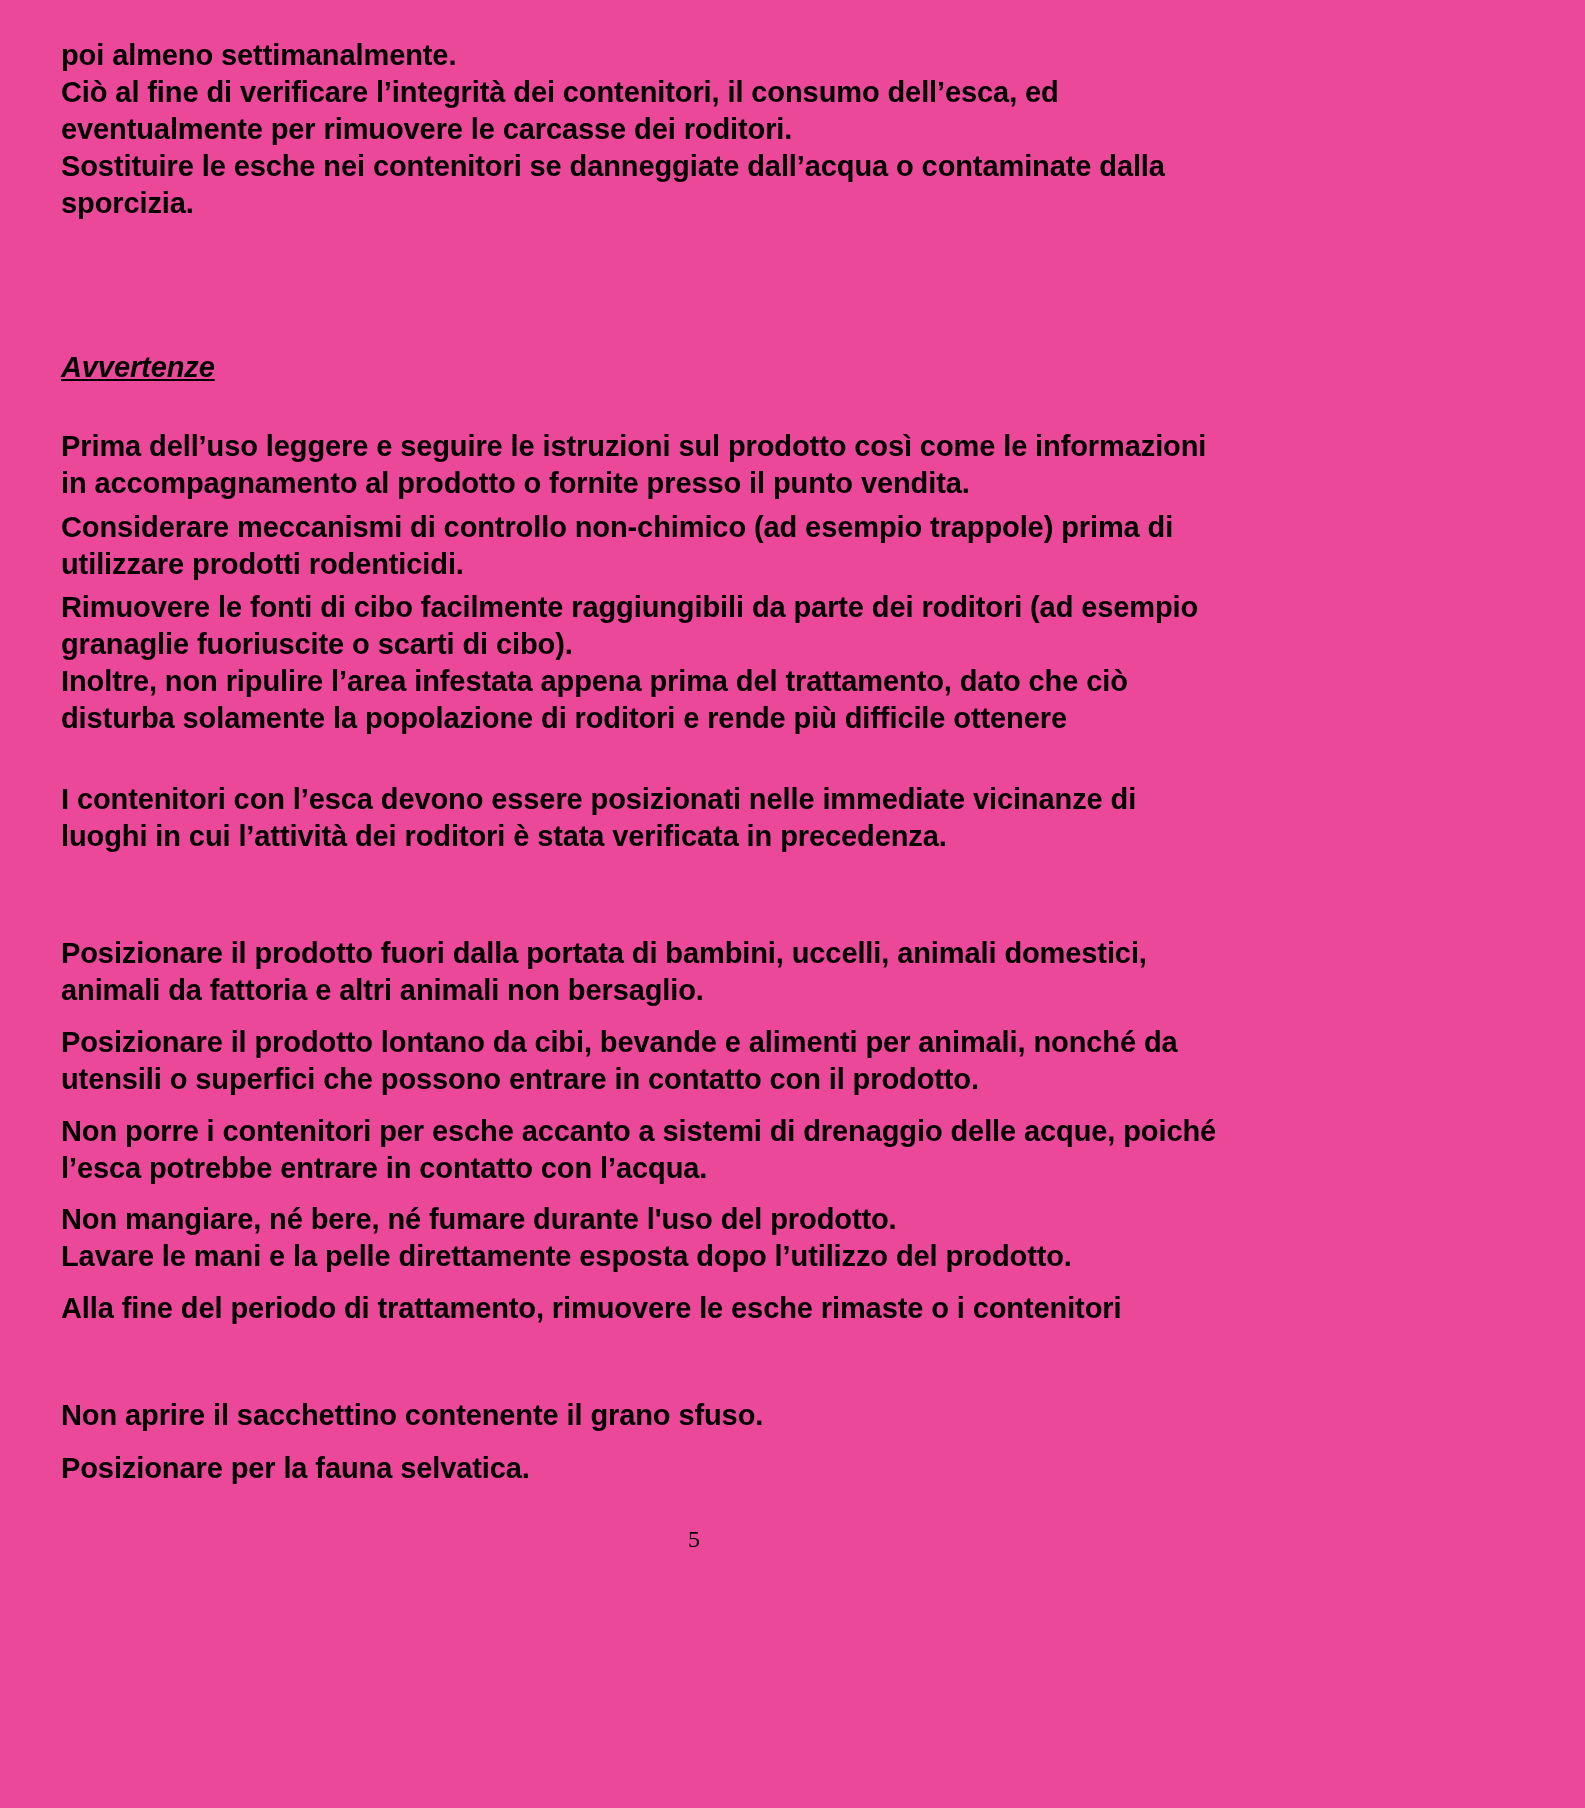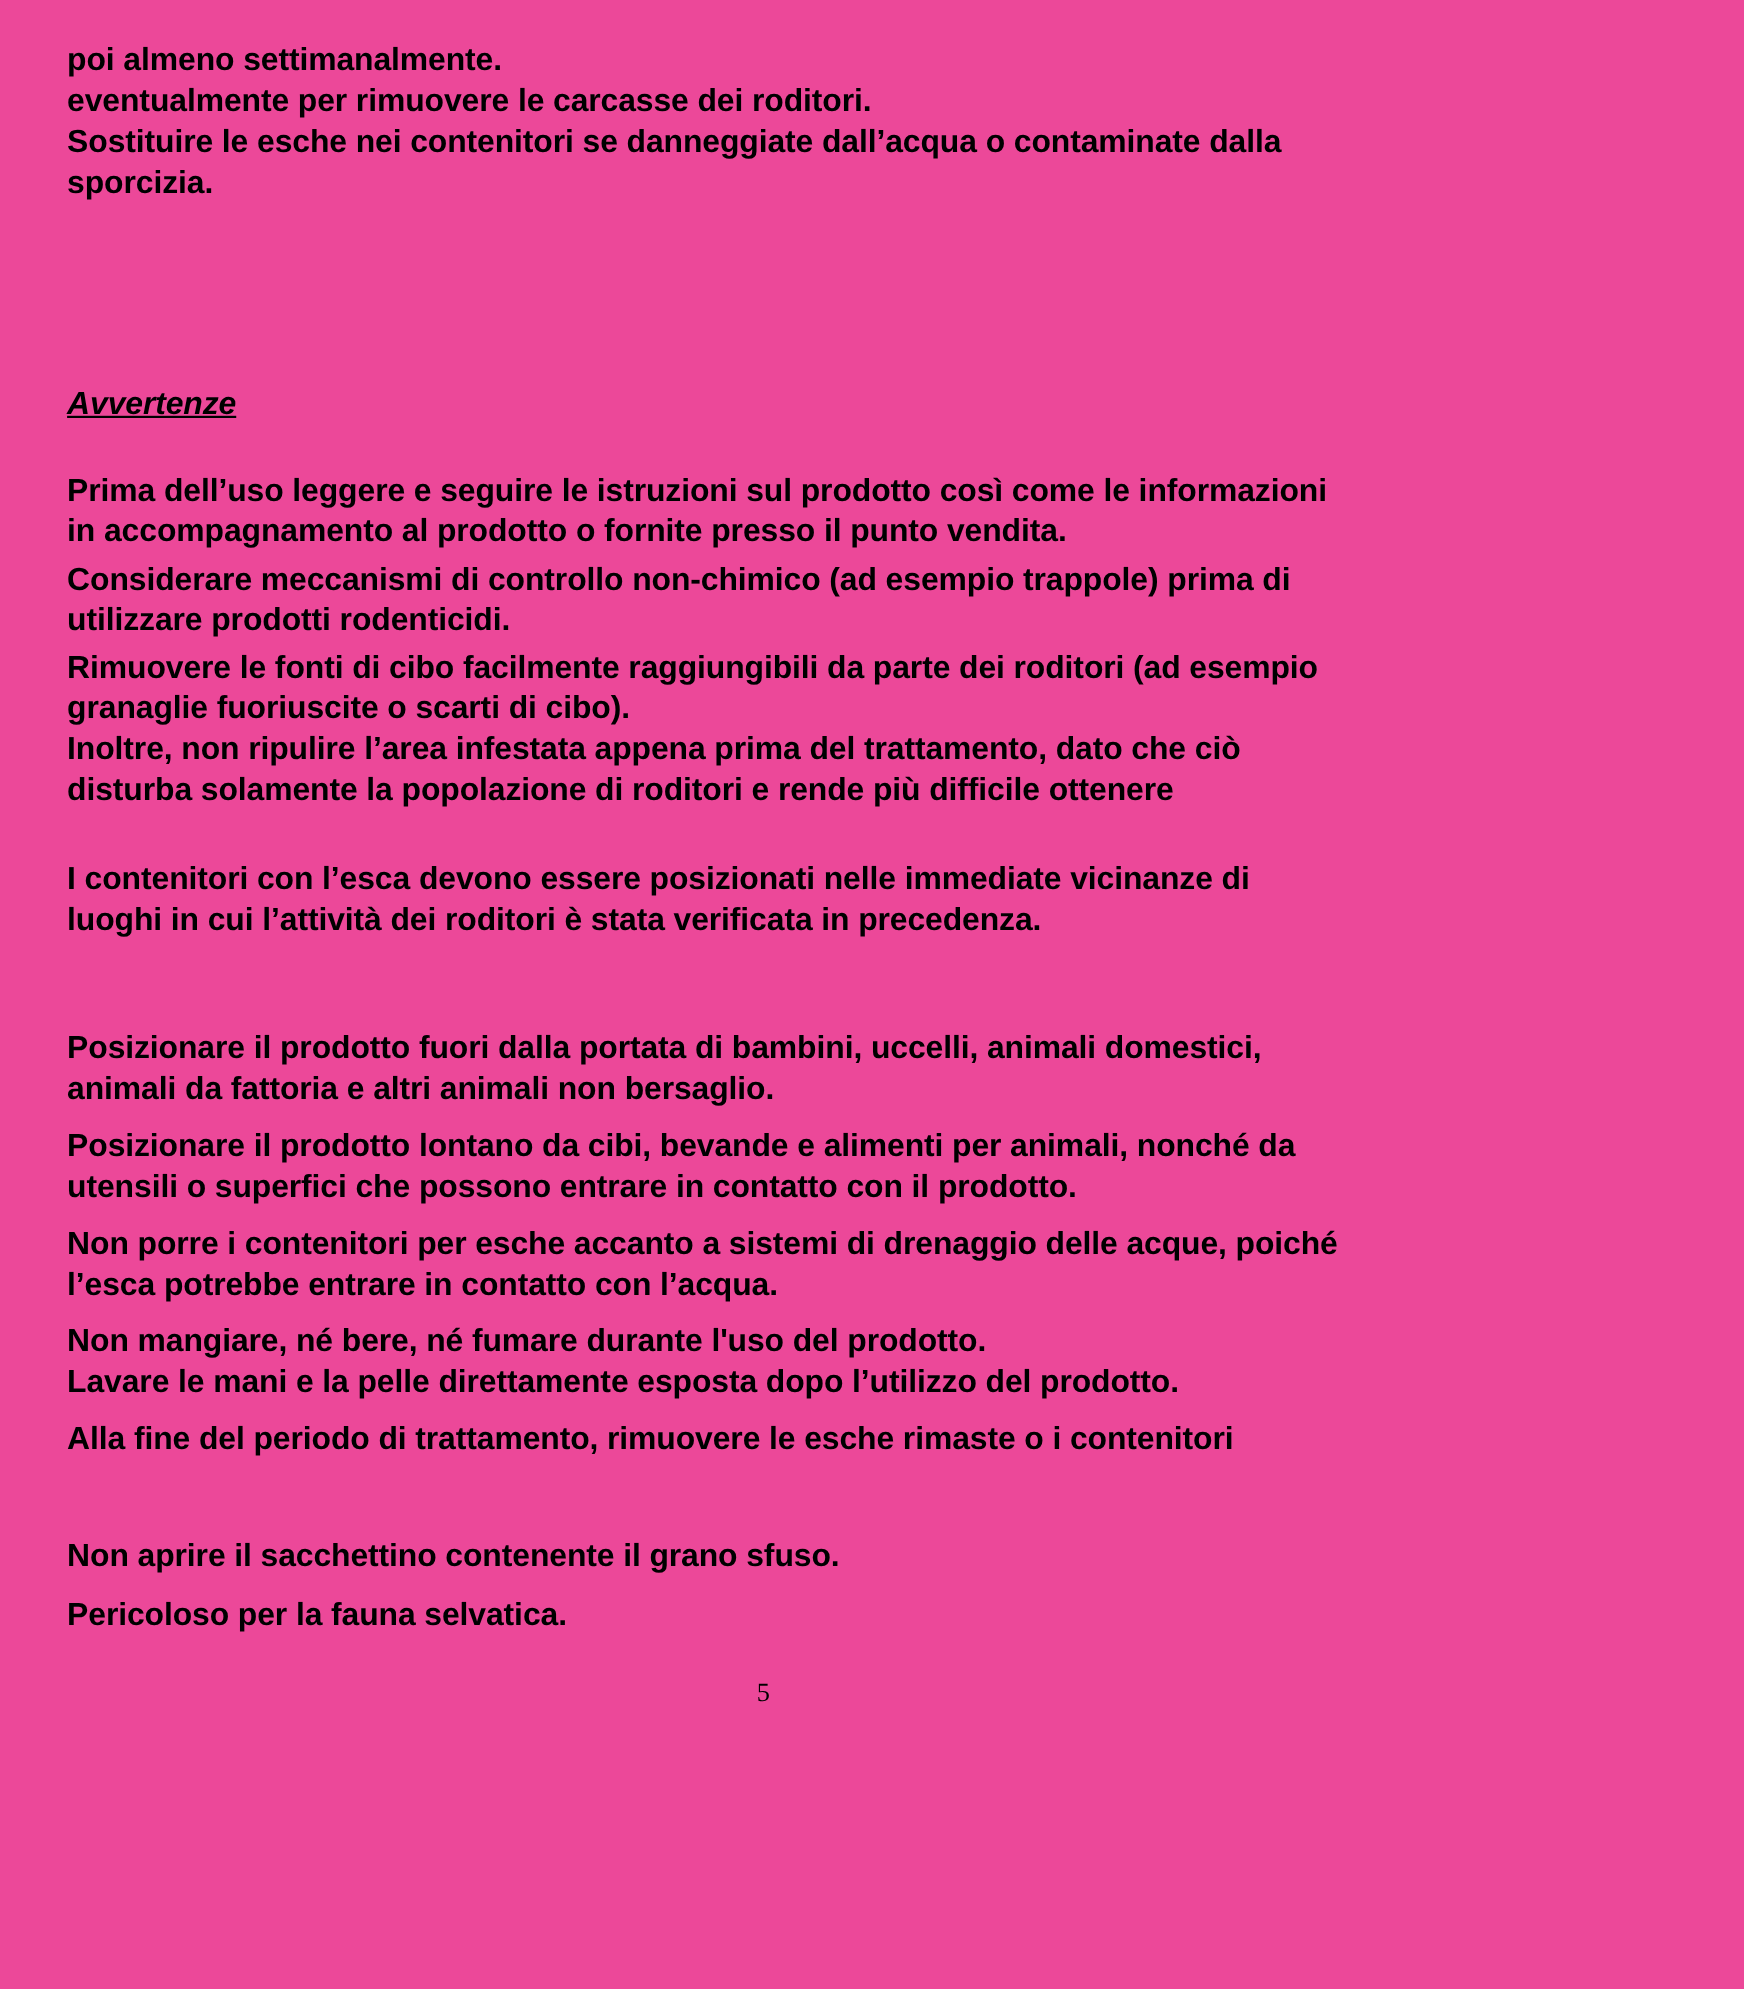--- a/index.html
+++ b/index.html
@@ -51,20 +51,21 @@
       color: #000000;
     }
   </style>
 </head>
 <body>
 
 <div class="page">
 
   <div class="text" style="top:37px">
     <span class="line">poi almeno settimanalmente.</span>
+    <span class="line">Ciò al fine di verificare l’integrità dei contenitori, il consumo dell’esca, ed</span>
     <span class="line">eventualmente per rimuovere le carcasse dei roditori.</span>
     <span class="line">Sostituire le esche nei contenitori se danneggiate dall’acqua o contaminate dalla</span>
     <span class="line">sporcizia.</span>
   </div>
 
   <div class="text heading" style="top:349px">
     <span class="line">Avvertenze</span>
   </div>
 
   <div class="text" style="top:428px">
@@ -111,18 +112,18 @@
 
   <div class="text" style="top:1290px">
     <span class="line">Alla fine del periodo di trattamento, rimuovere le esche rimaste o i contenitori</span>
   </div>
 
   <div class="text" style="top:1397px">
     <span class="line">Non aprire il sacchettino contenente il grano sfuso.</span>
   </div>
 
   <div class="text" style="top:1450px">
-    <span class="line">Pericoloso per la fauna selvatica.</span>
+    <span class="line">Posizionare per la fauna selvatica.</span>
   </div>
 
   <div class="page-number">5</div>
 
 </div>
 
 </body></html>

